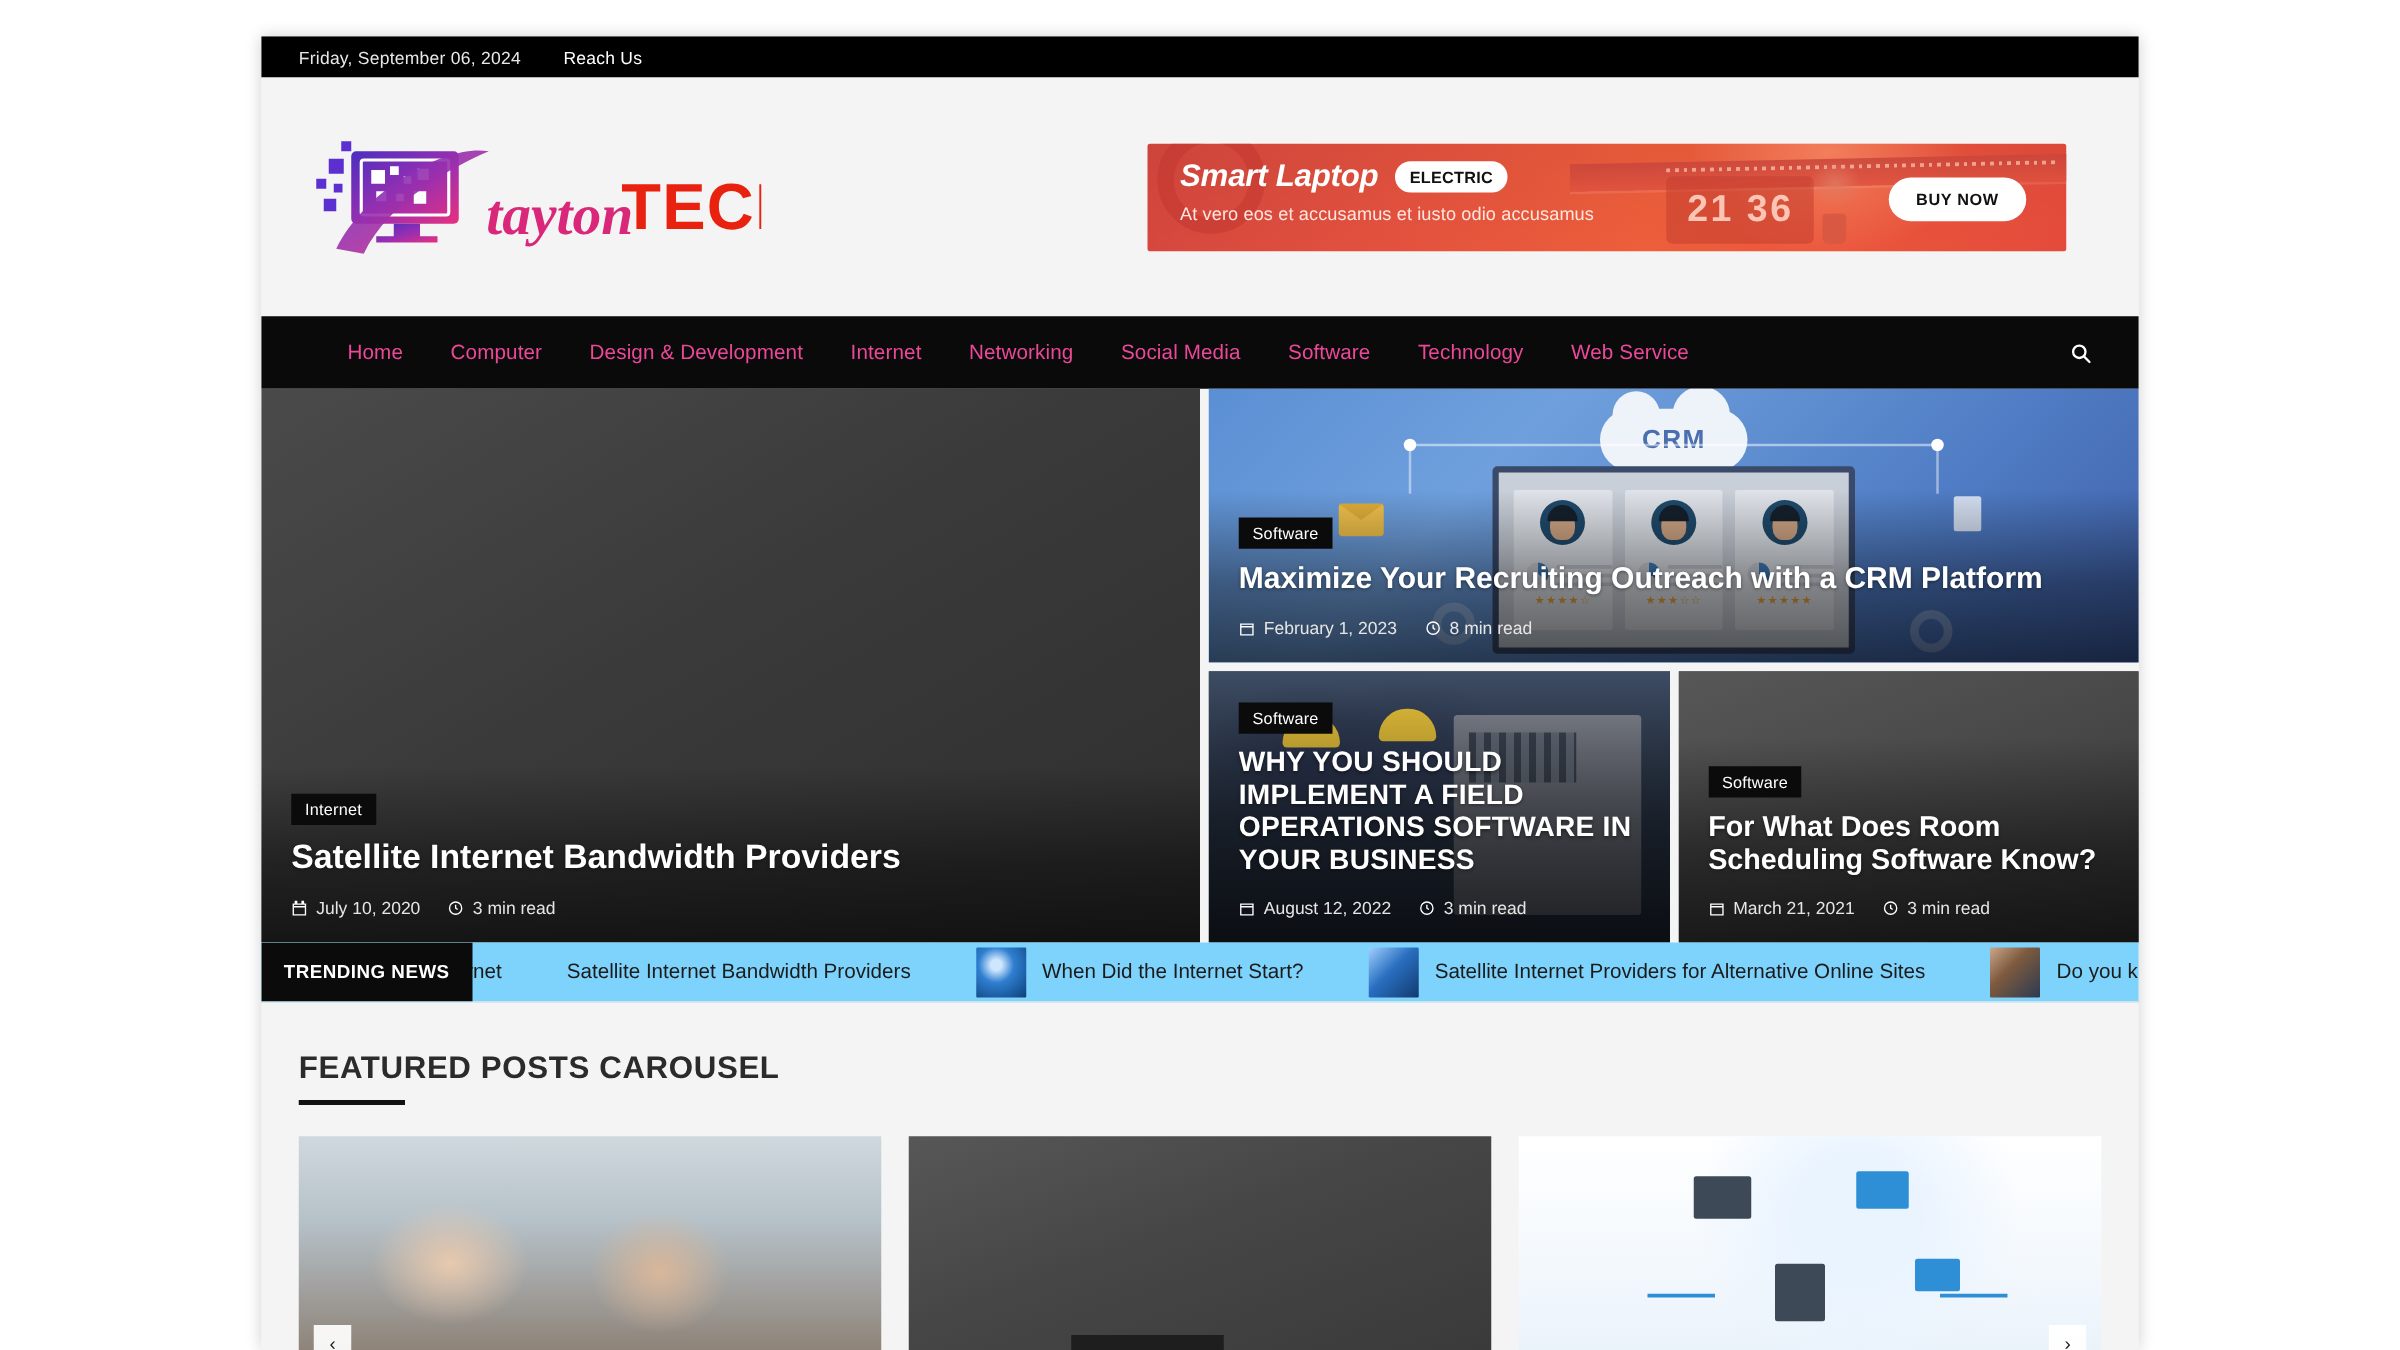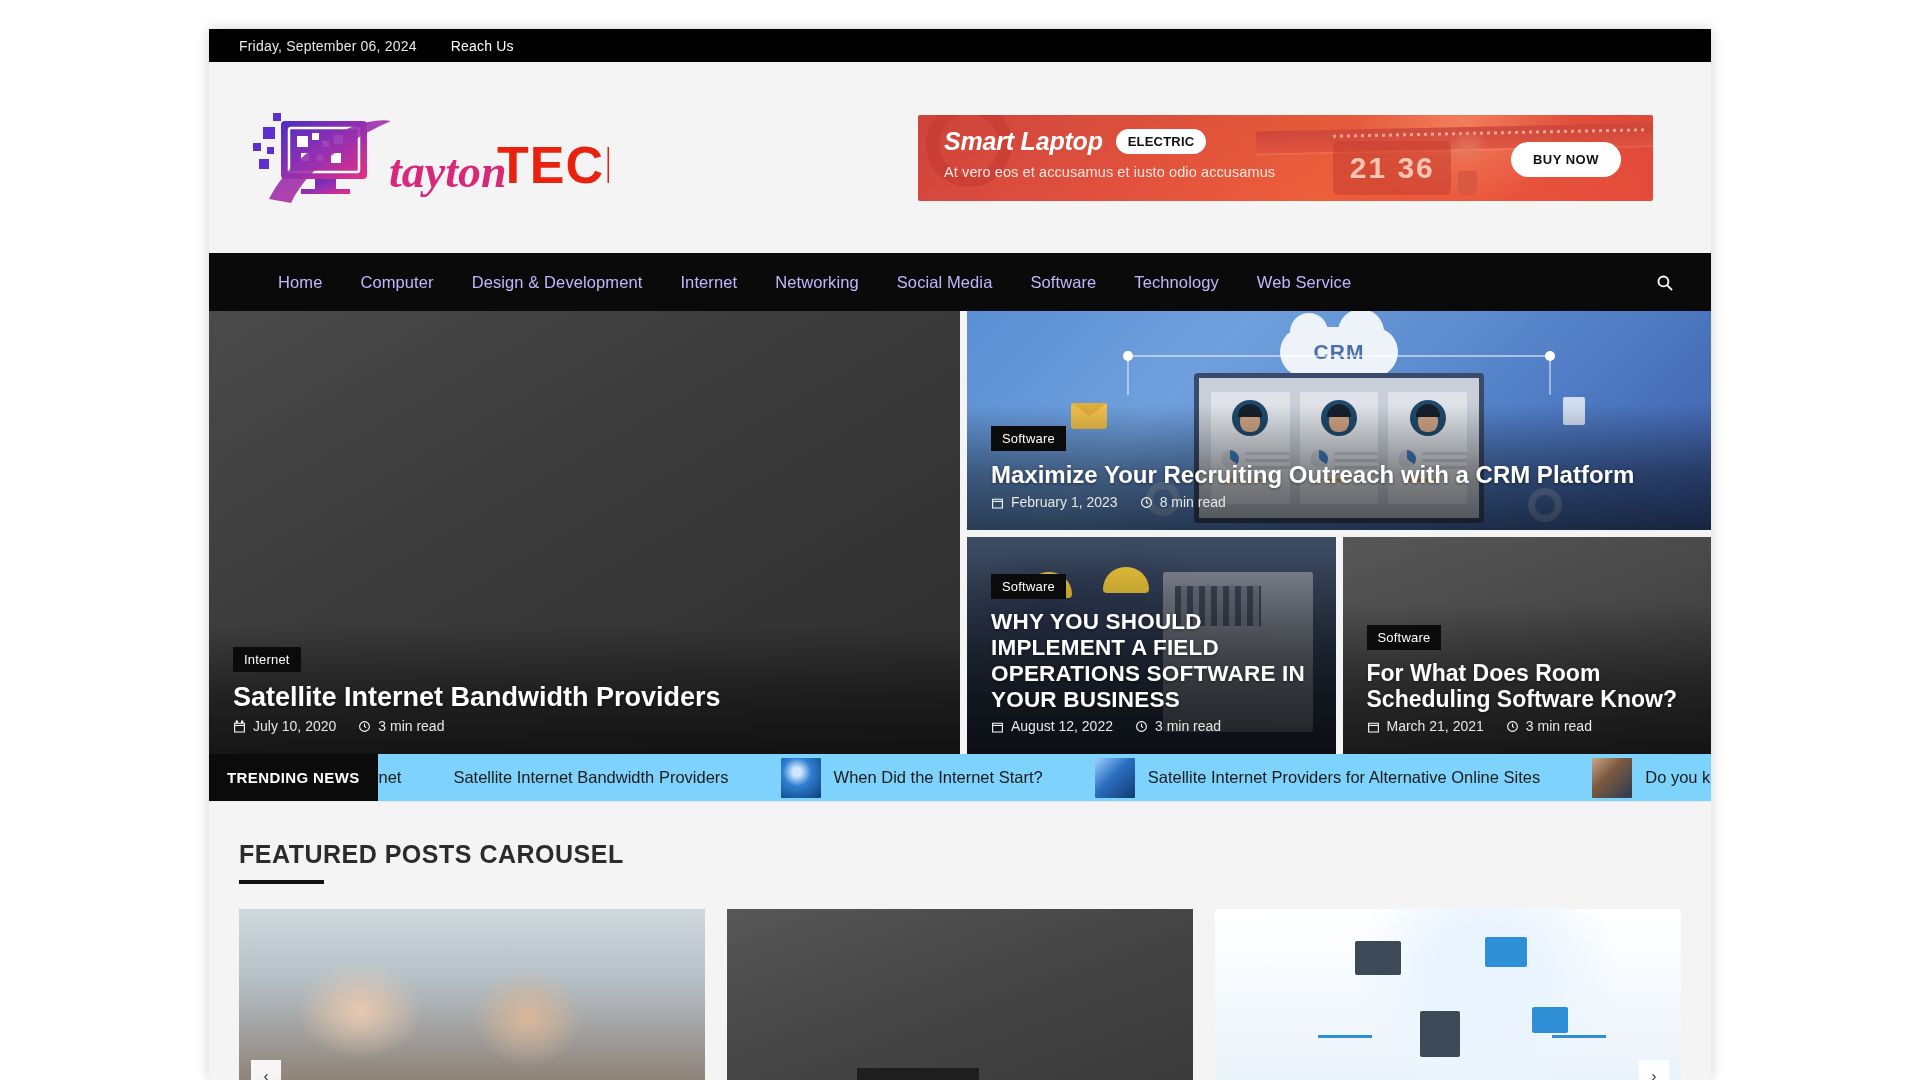--- a/index.html
+++ b/index.html
@@ -106,21 +106,21 @@
   }
 
   
   .nav {
     height:58px; background:#0a0a0a;
     display:flex; align-items:center;
     padding:0 30px; position:relative;
   }
   .nav ul { list-style:none; display:flex; align-items:center; gap:0; margin-left:20px; }
   .nav ul li a{
-    display:block; color:#c4b5fd; text-decoration:none;
+    display:block; color:#ec4899; text-decoration:none;
     font-size:16.5px; padding:0 19px; line-height:58px; letter-spacing:.1px;
   }
   .nav .search-btn{
     margin-left:auto; background:none; border:0; cursor:pointer;
     width:34px; height:34px; display:flex; align-items:center; justify-content:center;
   }
   .nav .search-btn svg{ width:17px; height:17px; }
 
   
   .hero {
@@ -201,21 +201,21 @@
   .card-title{
     color:#fff; margin-top:10px; line-height:1.16;
     font-family:"Liberation Sans Narrow","Liberation Sans",sans-serif;
     font-weight:700; font-stretch:condensed;
     text-shadow:0 1px 3px rgba(0,0,0,.45);
   }
   .t-hero{ font-size:27px; }
   .t-crm{ font-size:24px; }
   .t-up{ font-size:22.5px; text-transform:uppercase; letter-spacing:.2px; }
   .t-rs{ font-size:23px; }
-  .meta{ display:flex; align-items:center; gap:22px; margin-top:5px; }
+  .meta{ display:flex; align-items:center; gap:22px; margin-top:17px; }
   .meta span{ display:flex; align-items:center; gap:7px; color:#e6e6e6; font-size:14px; }
   .meta svg{ width:13px; height:13px; flex:0 0 auto; }
 
   
   .trending{
     height:48px; background:#7dd3fc; display:flex; align-items:center;
     border-bottom:1px solid #e9e9e9; overflow:hidden; position:relative;
   }
   .trending-label{
     background:#0b0b0b; color:#fff; height:48px; display:flex; align-items:center;

